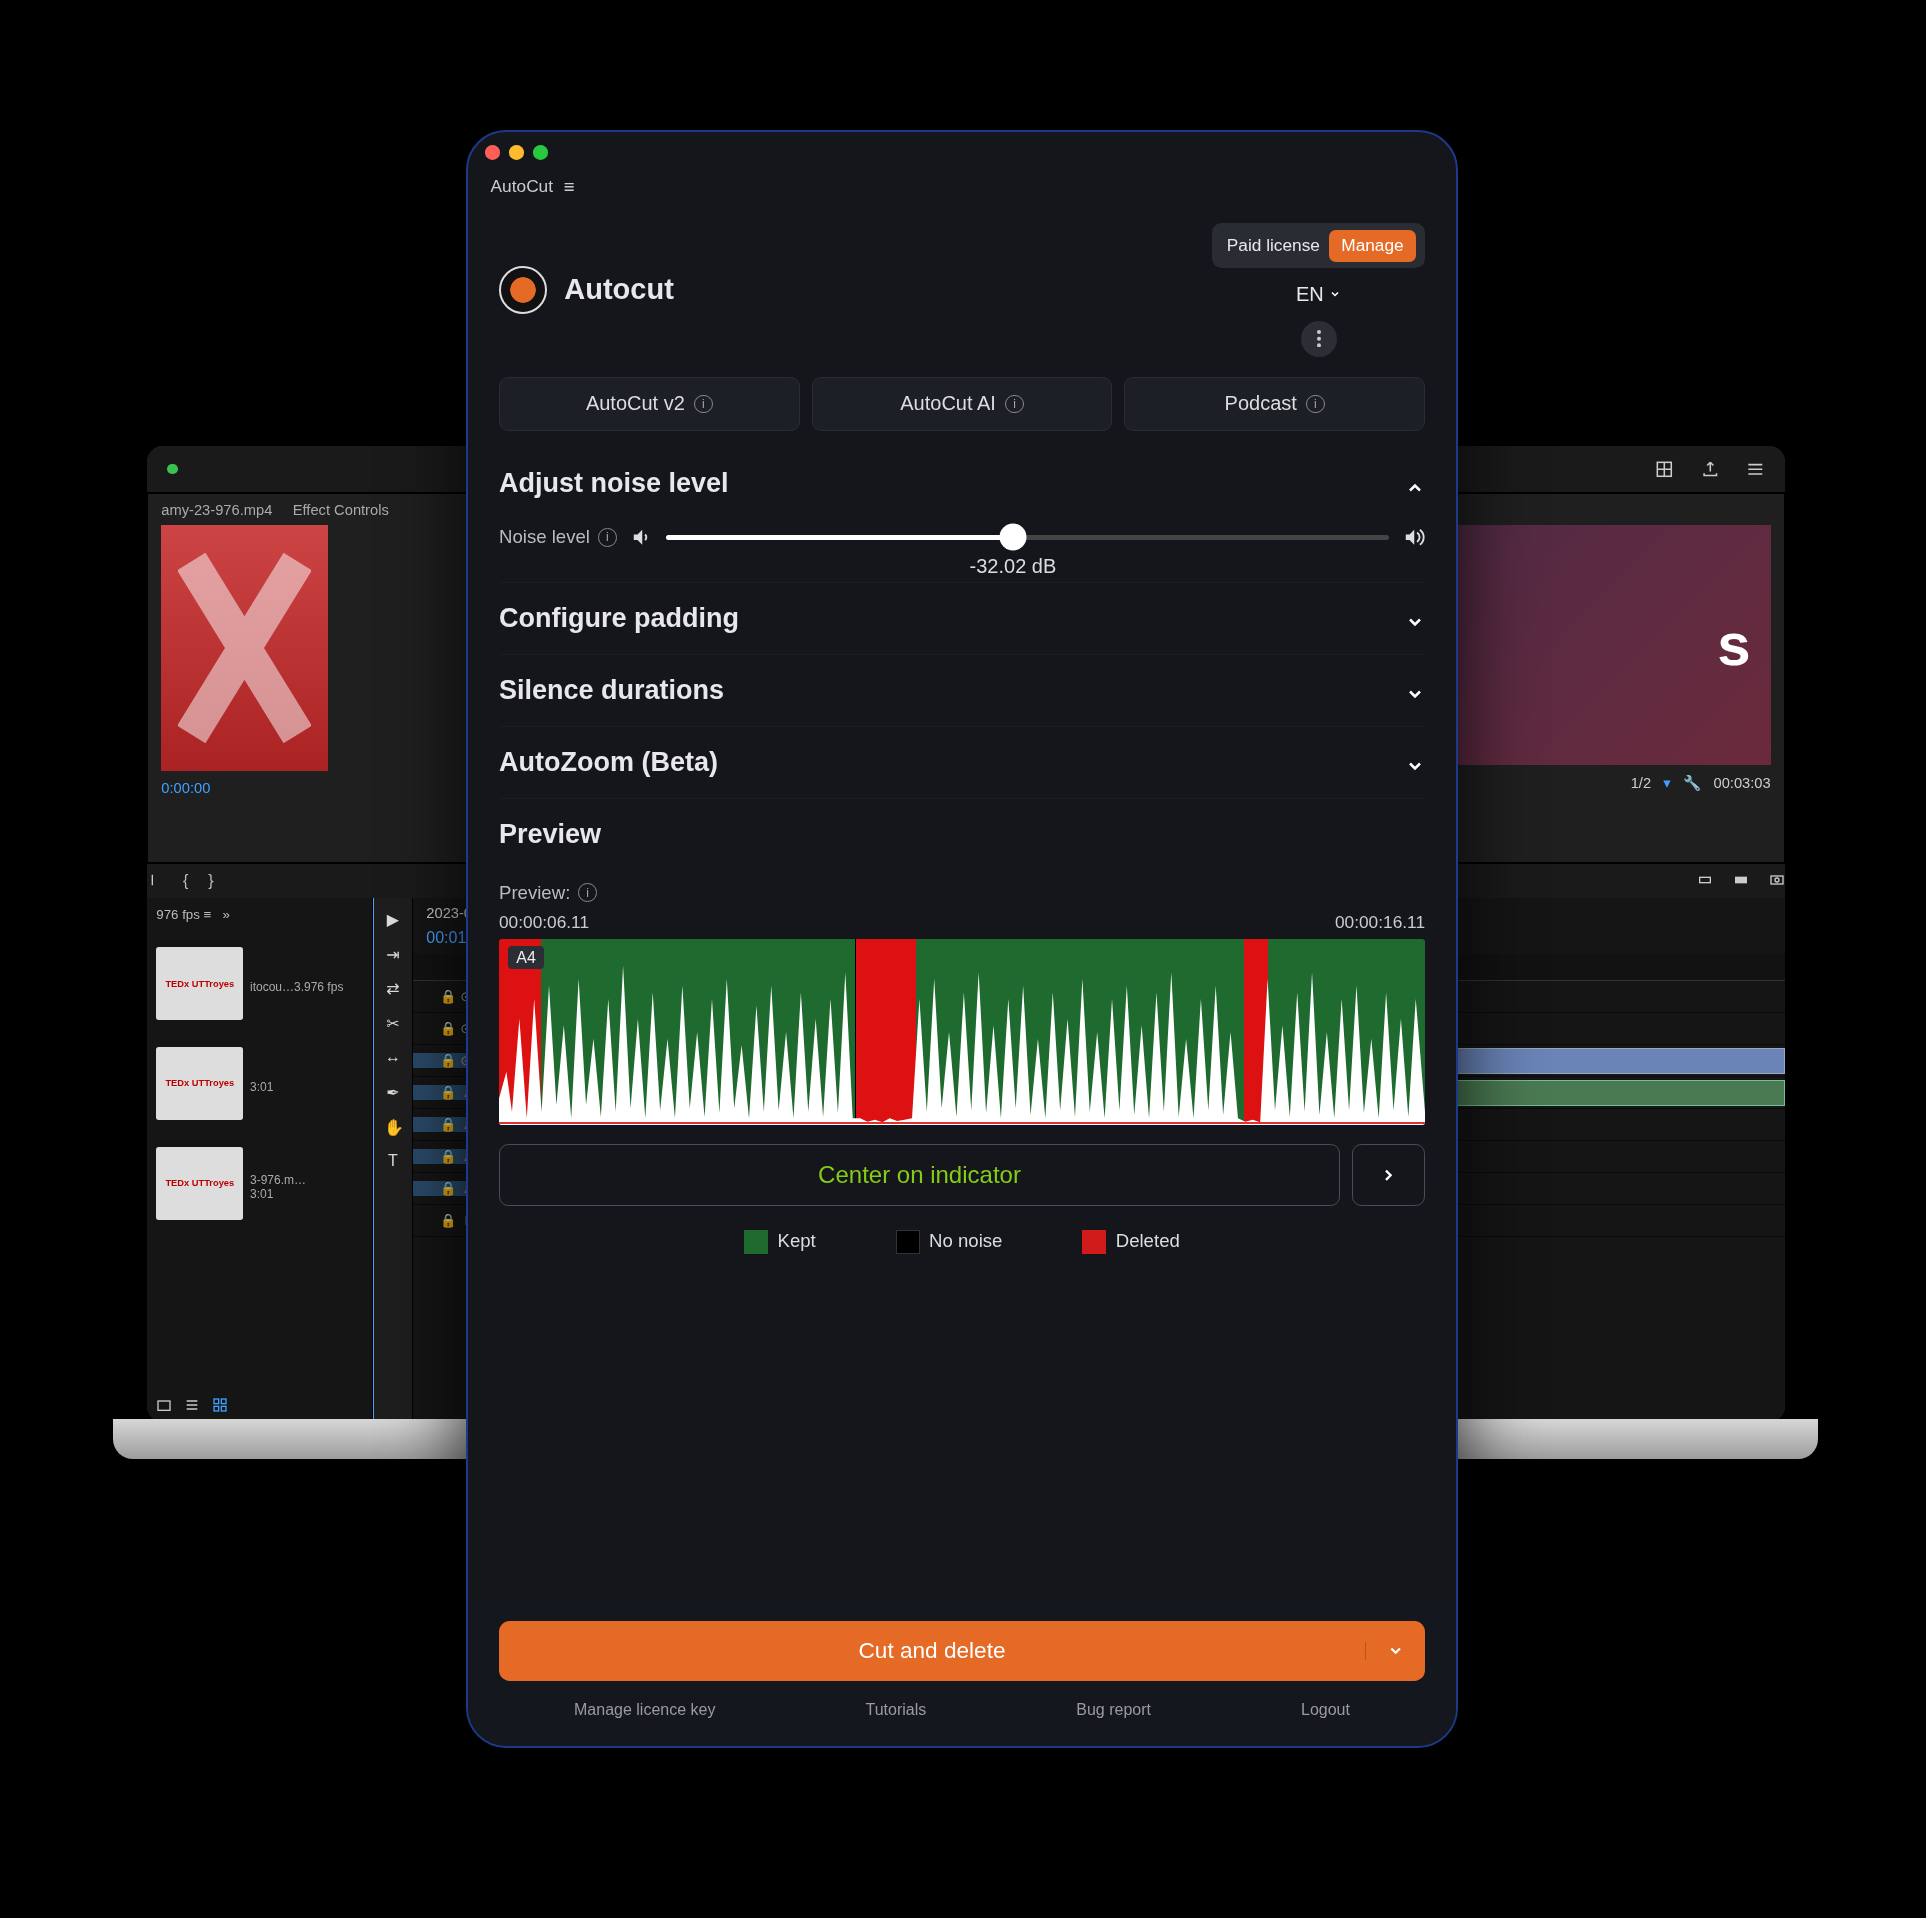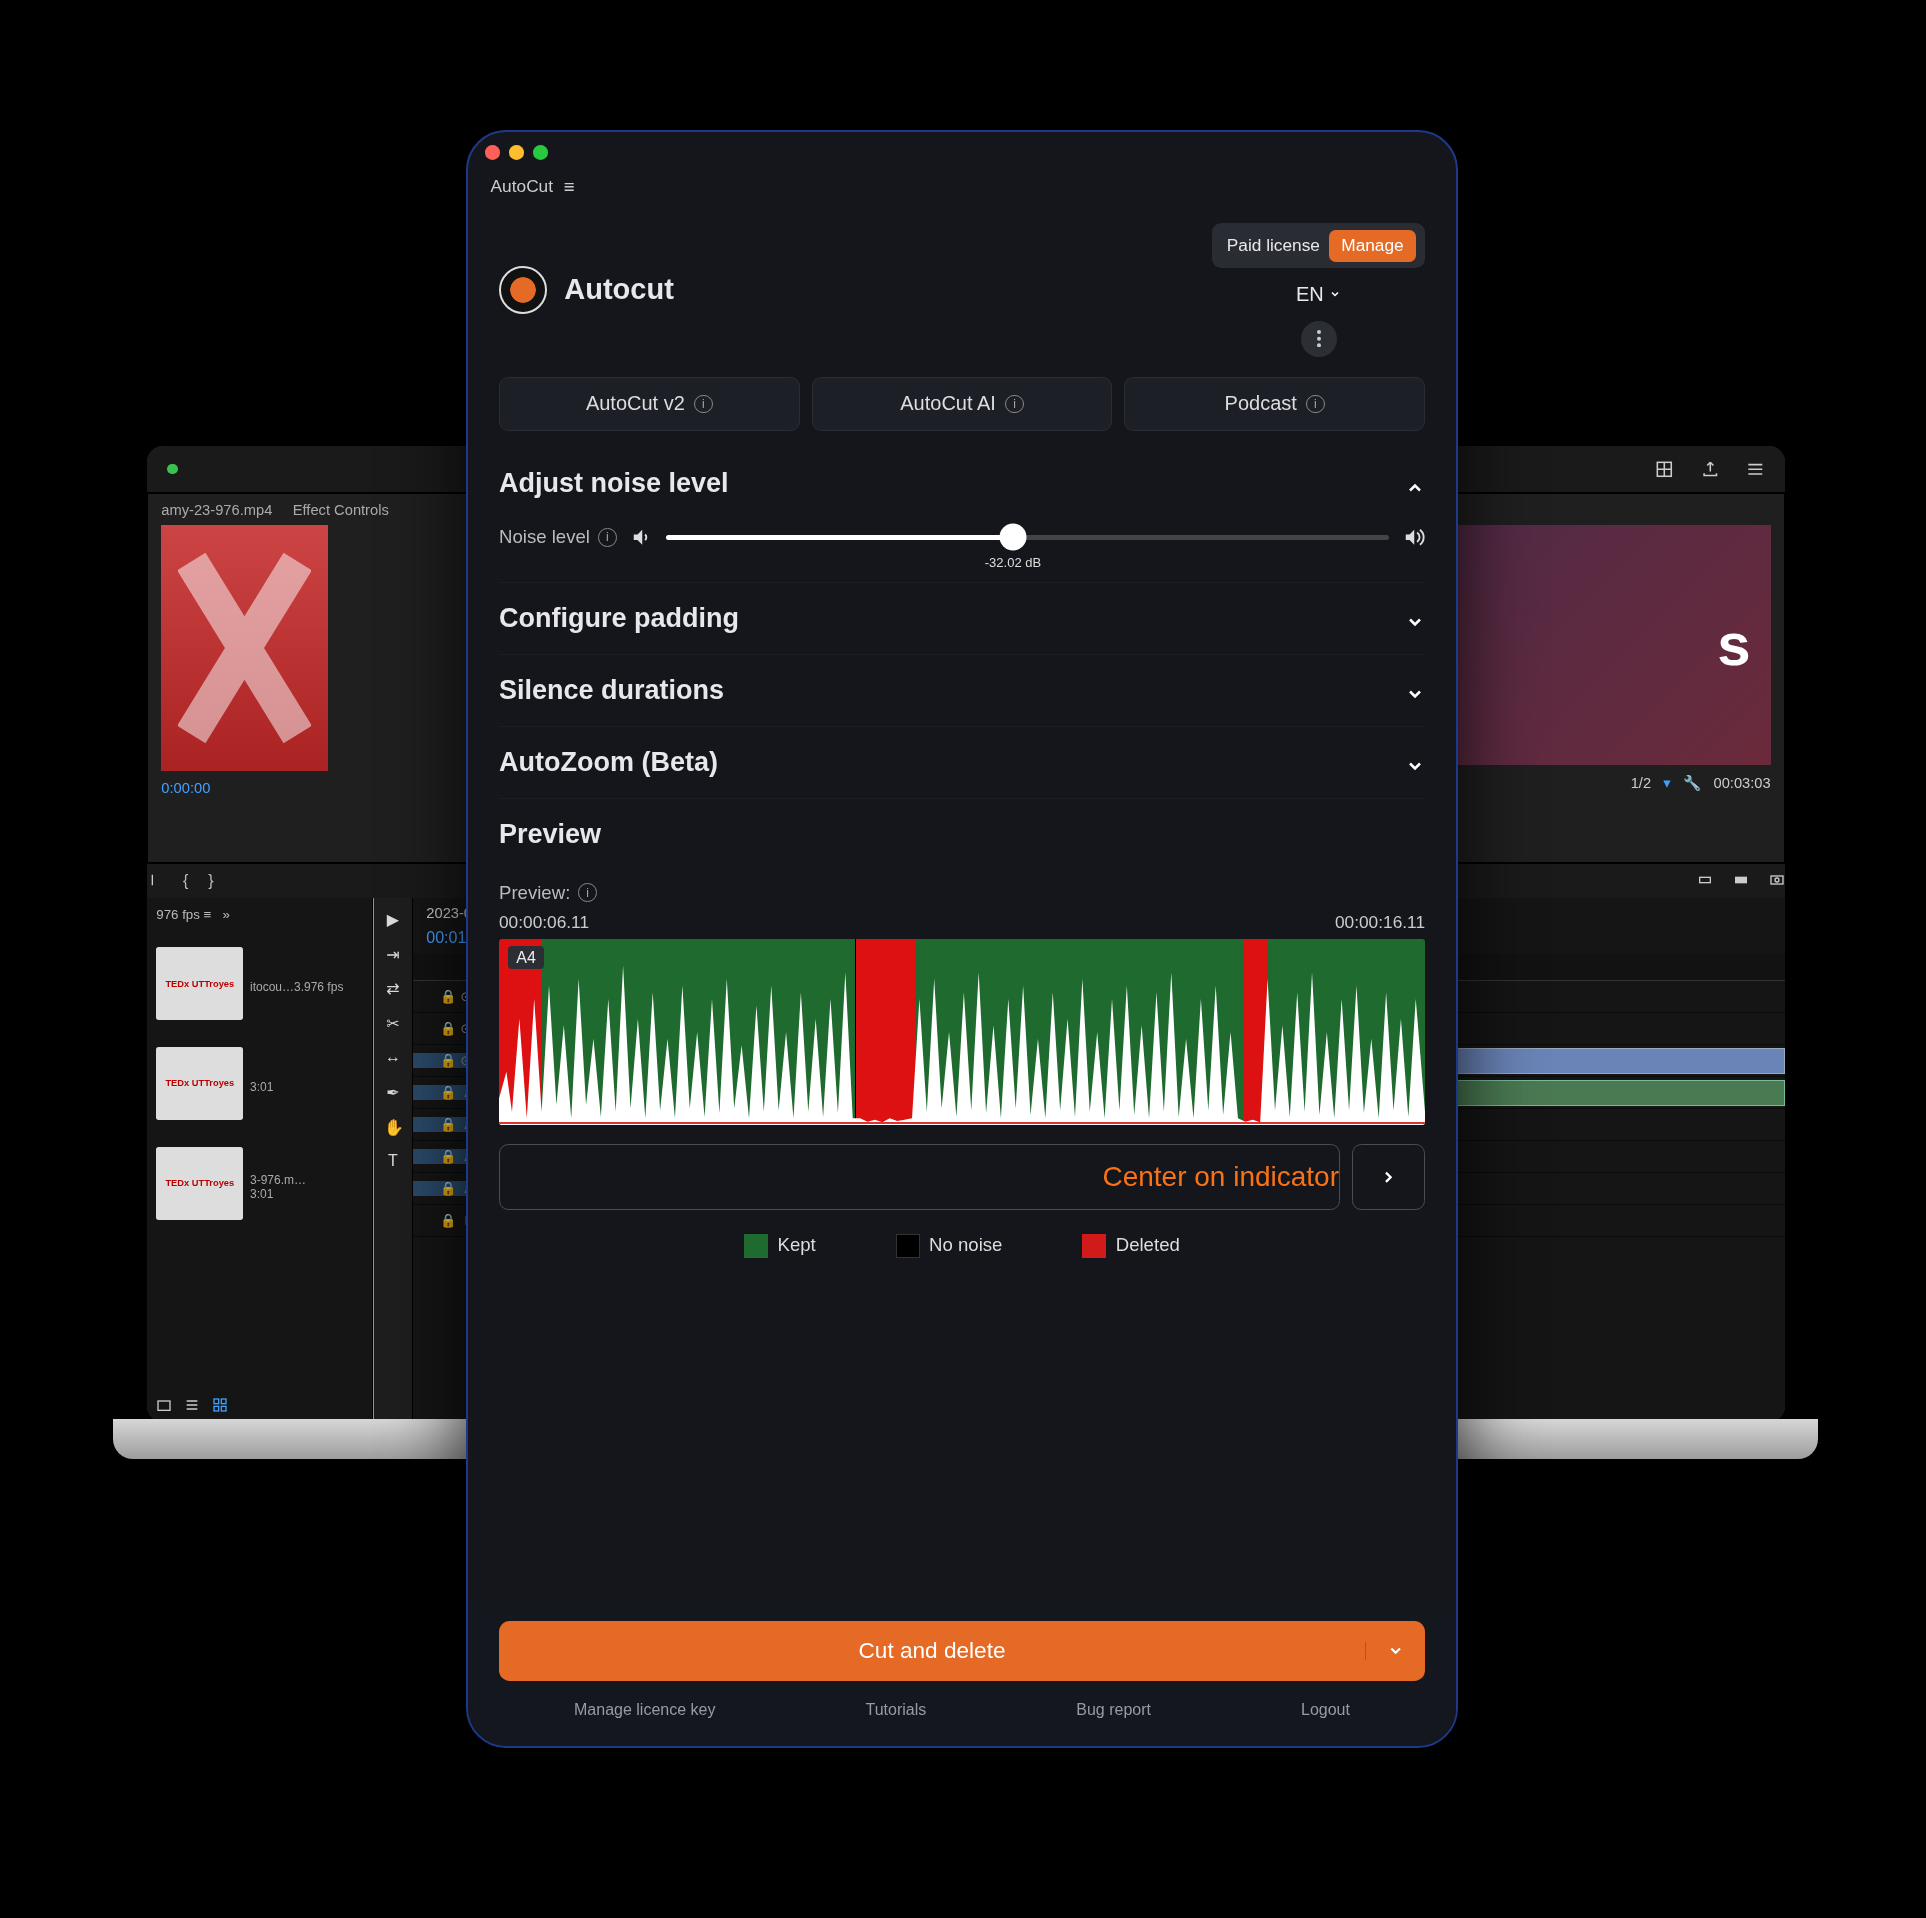--- a/index.html
+++ b/index.html
@@ -111,34 +111,34 @@
   .chev{width:20px;height:20px;}
   .chev svg{width:100%;height:100%;}
 
   .noise-row{display:flex;align-items:center;gap:13.3px;padding:6.7px 0 33px;}
   .noise-row .lbl{font-size:18.6px;color:#bbb;display:flex;align-items:center;gap:8px;}
   .slider-wrap{flex:1;display:flex;align-items:center;gap:13.3px;}
   .vol-ic{width:22.6px;height:22.6px;}
   .slider{flex:1;position:relative;height:5.3px;background:#444;border-radius:2.7px;}
   .slider .fill{position:absolute;left:0;top:0;bottom:0;width:48%;background:#fff;border-radius:2.7px;}
   .slider .knob{position:absolute;left:48%;top:50%;width:27px;height:27px;border-radius:50%;background:#fff;transform:translate(-50%,-50%);}
-  .slider-val{position:absolute;left:48%;top:20px;transform:translateX(-50%);font-size:13px;color:#ddd;white-space:nowrap;}
+  .slider-val{position:absolute;left:48%;top:20px;transform:translateX(-50%);font-size:20px;color:#ddd;white-space:nowrap;}
 
   .preview-sub{display:flex;align-items:center;gap:8px;color:#bbb;font-size:18.6px;padding:12px 0 4px;}
   .tc-row{display:flex;justify-content:space-between;font-size:17.3px;color:#ccc;padding:4px 0 6.7px;}
 
   .wave-box{position:relative;height:186px;background:#000;border-radius:2.7px;overflow:hidden;}
   .wave-box .bg-green{position:absolute;top:0;bottom:0;background:#1f6b2f;}
   .wave-box .bg-red{position:absolute;top:0;bottom:0;background:#d11;}
   .wave-box svg.wave{position:absolute;inset:0;width:100%;height:100%;}
   .wave-box .a4{position:absolute;left:9.3px;top:6.7px;background:#2c2e36;color:#eee;font-size:16px;padding:2.7px 8px;border-radius:4px;}
   .wave-box .baseline{position:absolute;left:0;right:0;bottom:1.3px;height:2px;background:#d33;}
 
   .center-row{display:flex;gap:12px;margin-top:18.6px;}
-  .center-btn{flex:1;border:1.3px solid #4a4c56;border-radius:9.3px;padding:16px 0;text-align:right;font-size:28px;color:#f97316;}
+  .center-btn{flex:1;border:1.3px solid #4a4c56;border-radius:9.3px;padding:16px 0;text-align:center;font-size:24px;color:#84cc16;}
   .next-btn{width:73px;border:1.3px solid #4a4c56;border-radius:9.3px;display:flex;align-items:center;justify-content:center;}
 
   .legend-row{display:flex;justify-content:center;gap:80px;padding:24px 0 6.7px;font-size:18.6px;color:#ddd;}
   .legend-row .sw{width:24px;height:24px;display:inline-block;vertical-align:middle;margin-right:9.3px;}
 
   .ac-footer{position:absolute;left:0;right:0;bottom:0;padding:20px 31px 27px;background:#15171e;}
   .cut-btn{display:flex;align-items:center;background:#e46a25;border-radius:10.7px;height:60px;}
   .cut-btn .lbl{flex:1;text-align:center;font-size:22.6px;color:#fff;}
   .cut-btn .dd{width:60px;display:flex;align-items:center;justify-content:center;border-left:0.7px solid rgba(0,0,0,.2);}
   .foot-links{display:flex;justify-content:space-around;padding-top:20px;font-size:16px;color:#9a9aa2;}

